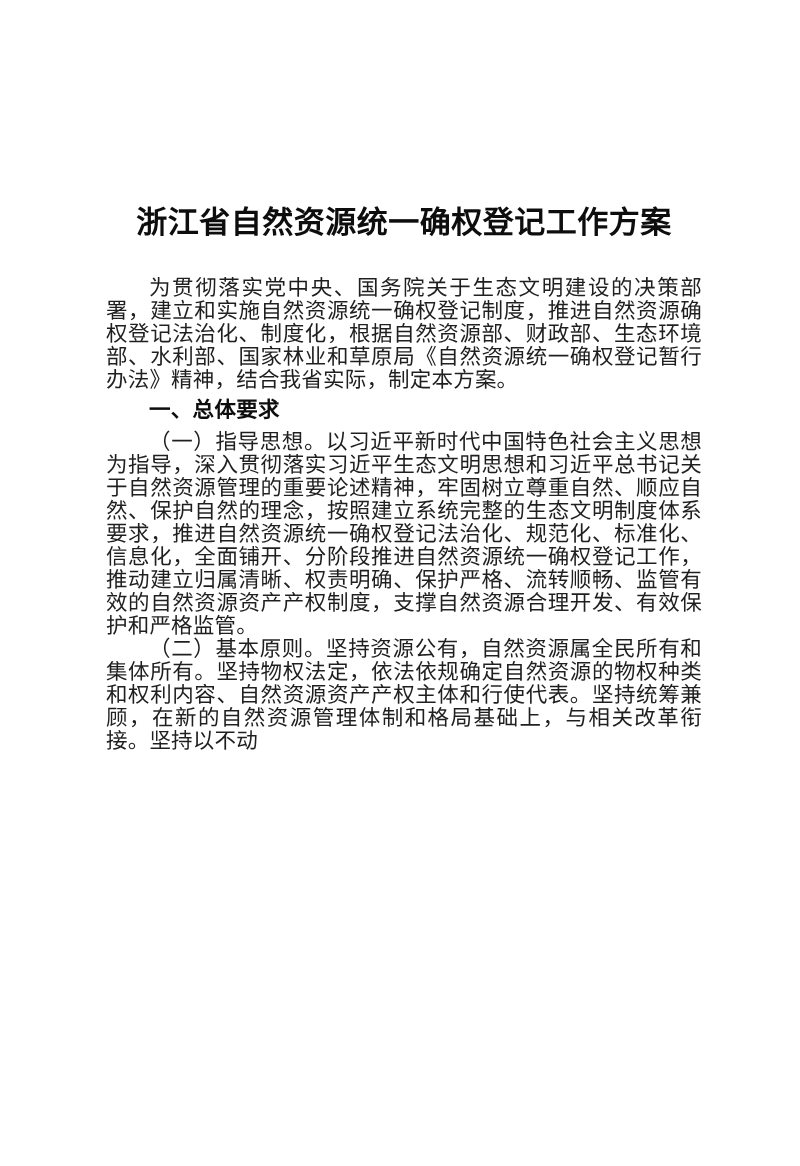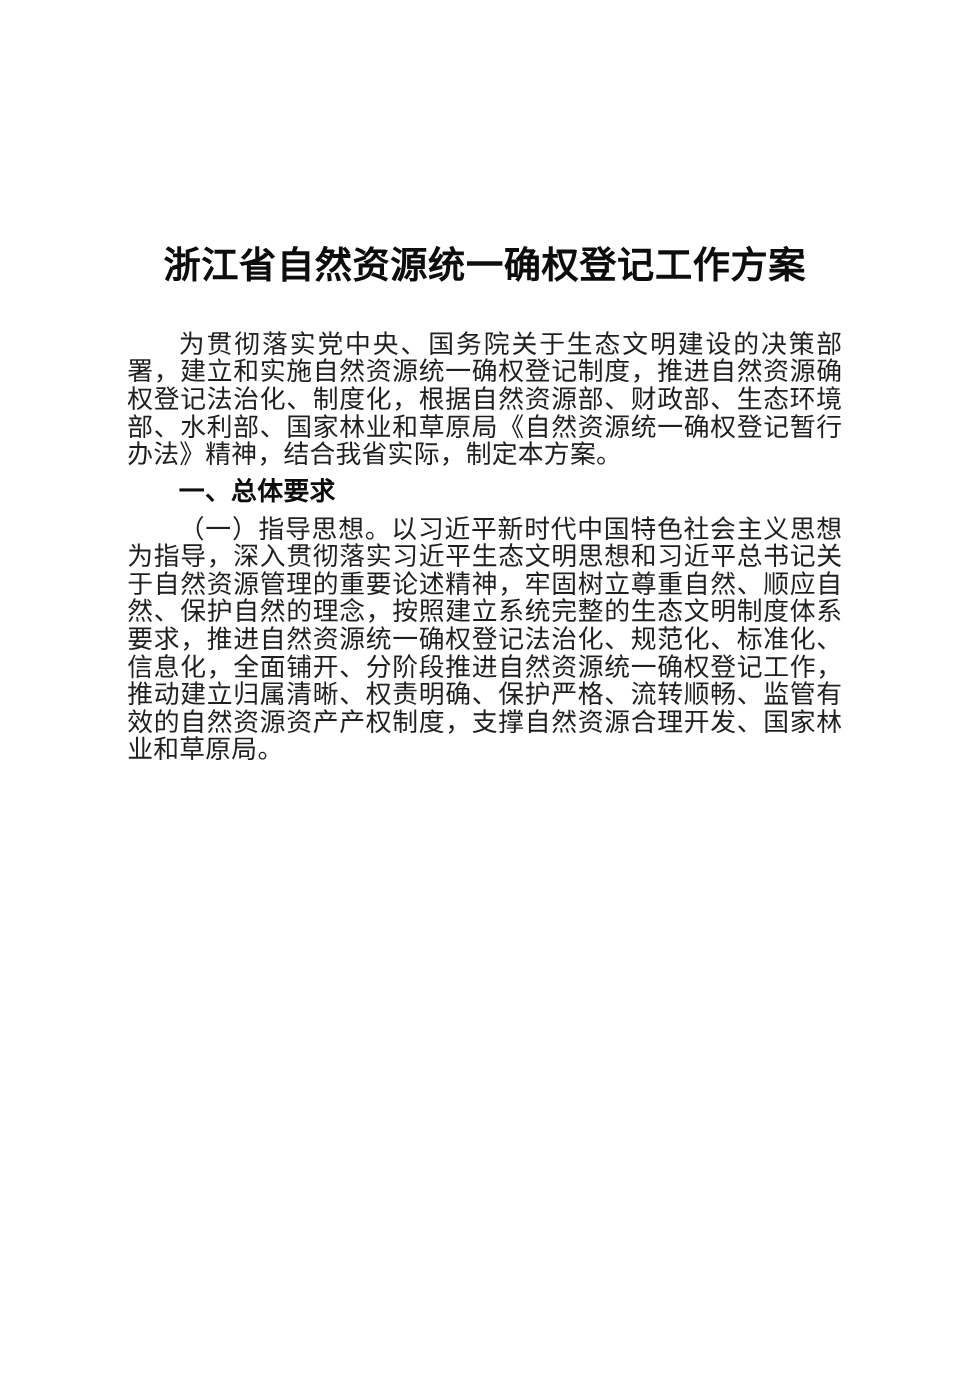--- a/index.html
+++ b/index.html
@@ -86,21 +86,22 @@
   <div class="content">
 
     <h1 class="doc-title">浙江省自然资源统一确权登记工作方案</h1>
 
     <div class="body-block">
 
       <p class="para">为贯彻落实党中央、国务院关于生态文明建设的决策部署，建立和实施自然资源统一确权登记制度，推进自然资源确权登记法治化、制度化，根据自然资源部、财政部、生态环境部、水利部、国家林业和草原局《自然资源统一确权登记暂行办法》精神，结合我省实际，制定本方案。</p>
 
       <h2 class="section-heading">一、总体要求</h2>
 
-      <p class="para">（一）指导思想。以习近平新时代中国特色社会主义思想为指导，深入贯彻落实习近平生态文明思想和习近平总书记关于自然资源管理的重要论述精神，牢固树立尊重自然、顺应自然、保护自然的理念，按照建立系统完整的生态文明制度体系要求，推进自然资源统一确权登记法治化、规范化、标准化、信息化，全面铺开、分阶段推进自然资源统一确权登记工作，推动建立归属清晰、权责明确、保护严格、流转顺畅、监管有效的自然资源资产产权制度，支撑自然资源合理开发、国家林业和草原局。</p>
+      <p class="para">（一）指导思想。以习近平新时代中国特色社会主义思想为指导，深入贯彻落实习近平生态文明思想和习近平总书记关于自然资源管理的重要论述精神，牢固树立尊重自然、顺应自然、保护自然的理念，按照建立系统完整的生态文明制度体系要求，推进自然资源统一确权登记法治化、规范化、标准化、信息化，全面铺开、分阶段推进自然资源统一确权登记工作，推动建立归属清晰、权责明确、保护严格、流转顺畅、监管有效的自然资源资产产权制度，支撑自然资源合理开发、有效保护和严格监管。</p>
 
+      <p class="para">（二）基本原则。坚持资源公有，自然资源属全民所有和集体所有。坚持物权法定，依法依规确定自然资源的物权种类和权利内容、自然资源资产产权主体和行使代表。坚持统筹兼顾，在新的自然资源管理体制和格局基础上，与相关改革衔接。坚持以不动</p>
 
     </div>
   </div>
 
   <div class="page-number">— 2 —</div>
 
 </div>
 
 </body></html>

